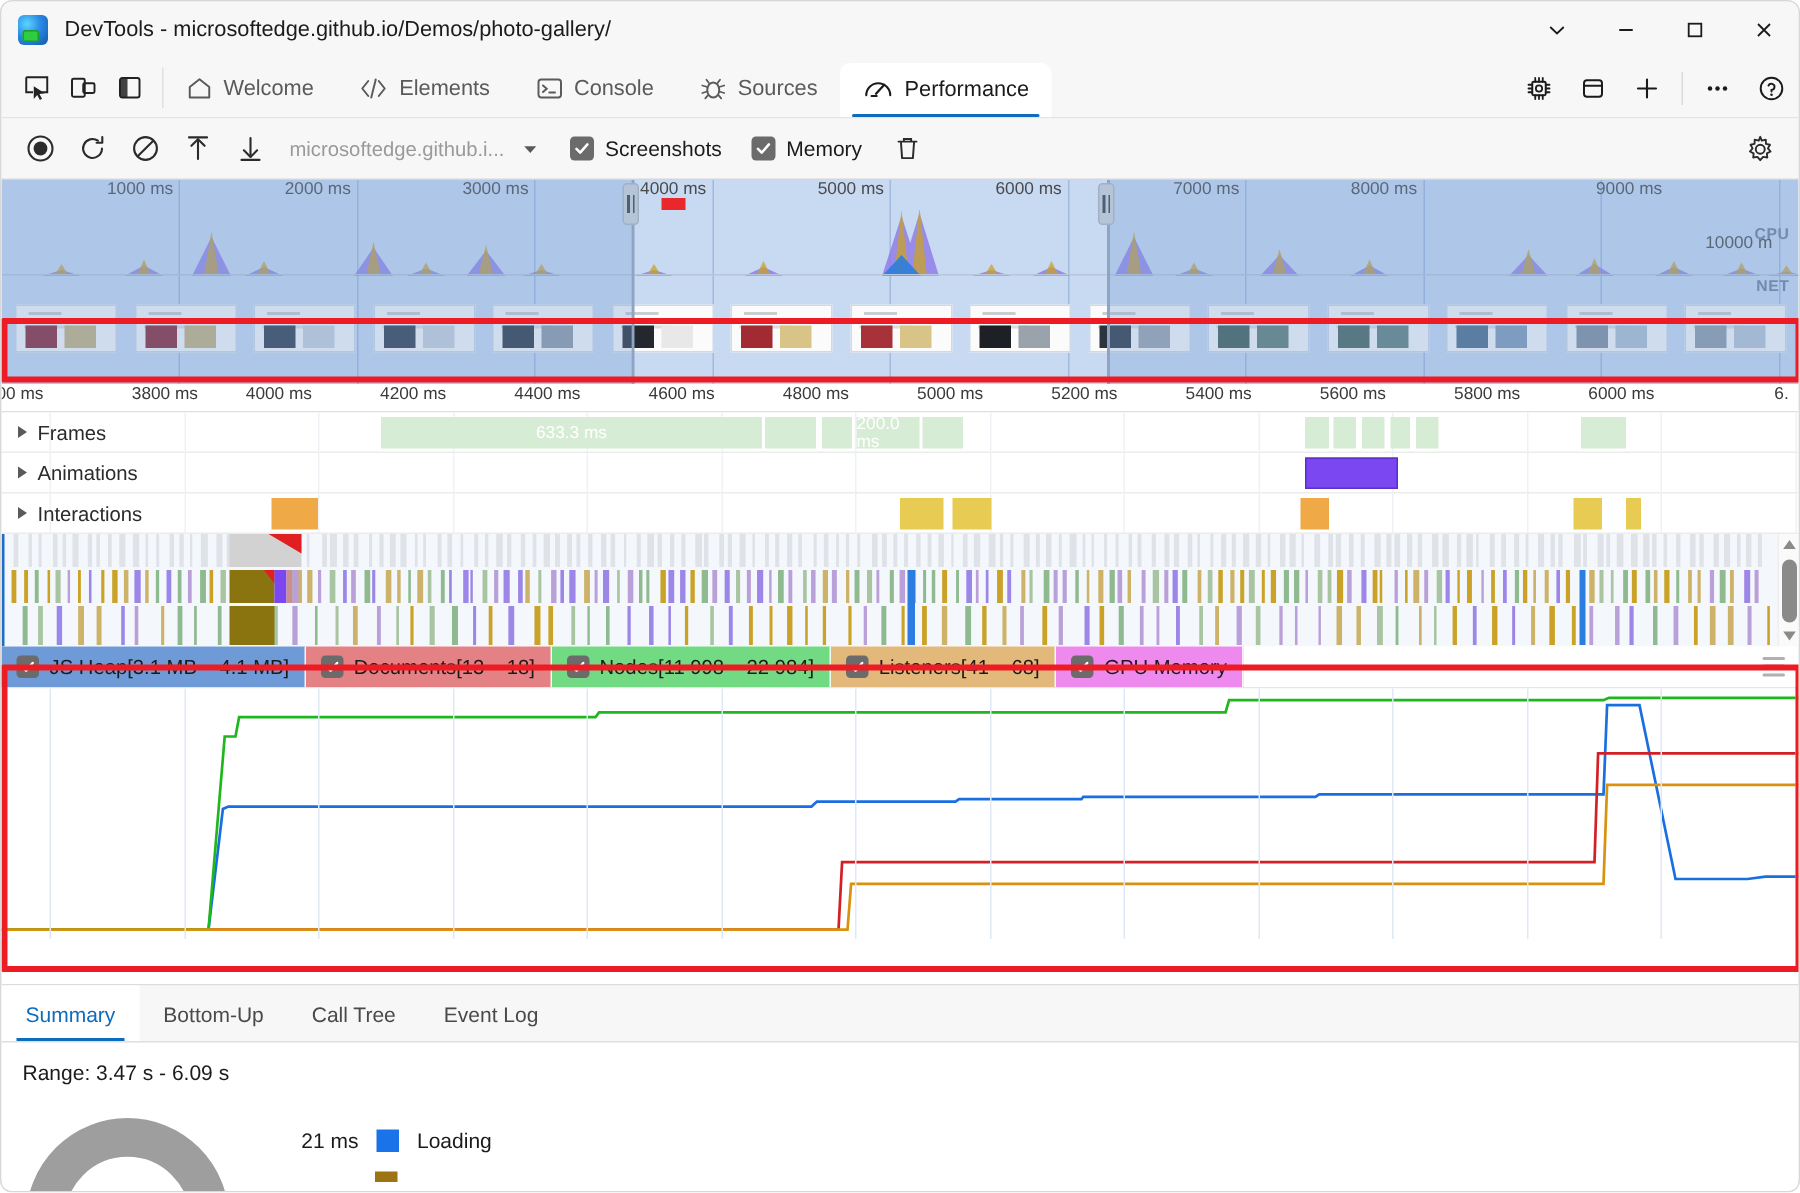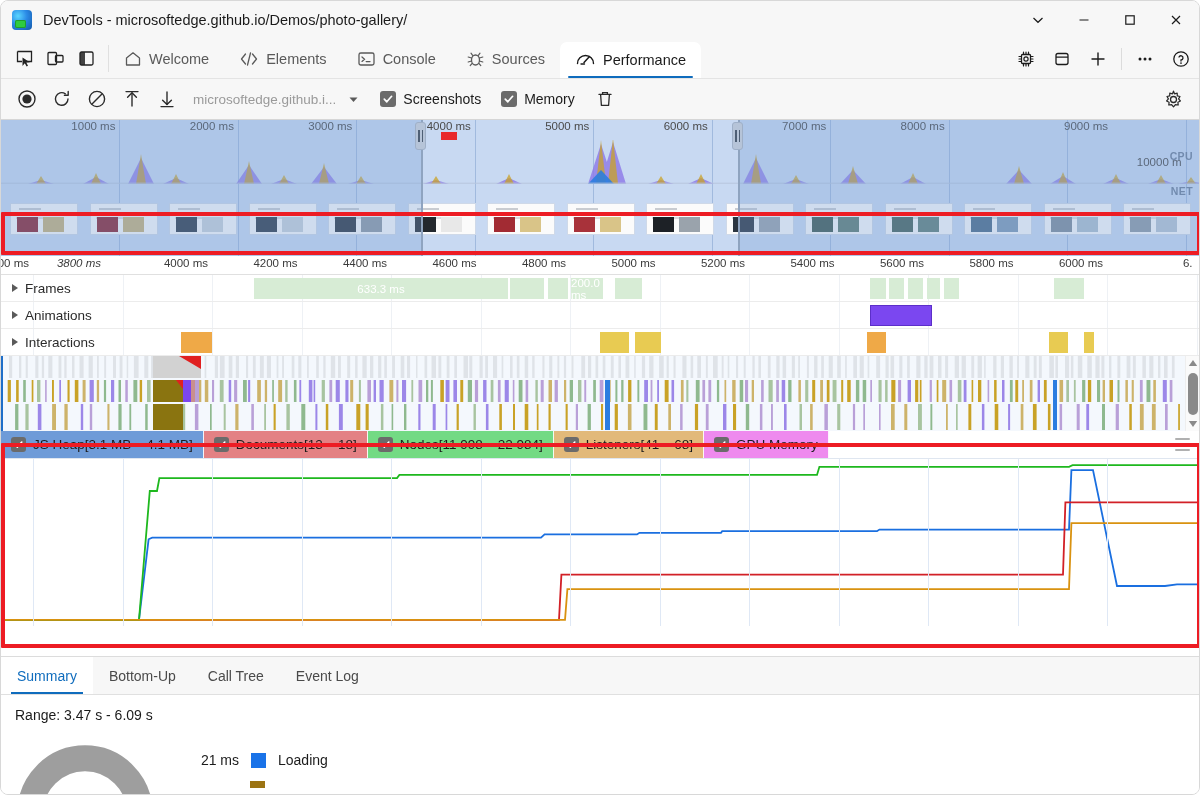--- a/index.html
+++ b/index.html
@@ -707,21 +707,21 @@
       </div>
     <div class="ov-handle" style="left:731px">
         <i></i>
         <i></i>
       </div>
     <div class="red-marker" style="left:440px;top:12px"></div>
   </div>
 
   <div class="detail-ruler" id="detail-ruler">
       <div class="dr-tick" style="left: 32px;">3600 ms</div>
-      <div class="dr-tick" style="left: 104px; font-style: italic;">3800 ms</div>
+      <div class="dr-tick" style="left: 135px;">3800 ms</div>
       <div class="dr-tick" style="left: 211px;">4000 ms</div>
       <div class="dr-tick" style="left: 300.5px;">4200 ms</div>
       <div class="dr-tick" style="left: 390px;">4400 ms</div>
       <div class="dr-tick" style="left: 479.5px;">4600 ms</div>
       <div class="dr-tick" style="left: 569px;">4800 ms</div>
       <div class="dr-tick" style="left: 658.5px;">5000 ms</div>
       <div class="dr-tick" style="left: 748px;">5200 ms</div>
       <div class="dr-tick" style="left: 837.5px;">5400 ms</div>
       <div class="dr-tick" style="left: 927px;">5600 ms</div>
       <div class="dr-tick" style="left: 1016.5px;">5800 ms</div>
@@ -745,21 +745,21 @@
           <div class="vgrid" style="left: 837.5px;"></div>
           <div class="vgrid" style="left: 927px;"></div>
           <div class="vgrid" style="left: 1016.5px;"></div>
           <div class="vgrid" style="left: 1106px;"></div>
           <div class="vgrid" style="left: 1195.5px;"></div>
         </div>
       <div id="frames-events">
           <div class="ev frame-ev" style="left: 253px; width: 254px;">633.3 ms</div>
           <div class="ev frame-ev" style="left: 509px; width: 34px;"></div>
           <div class="ev frame-ev" style="left: 547px; width: 20px;"></div>
-          <div class="ev frame-ev" style="left: 570px; width: 32px;">200.0 ms</div>
+          <div class="ev frame-ev" style="left: 570px; width: 42px;">200.0 ms</div>
           <div class="ev frame-ev" style="left: 614px; width: 27px;"></div>
           <div class="ev frame-ev" style="left: 869px; width: 16px;"></div>
           <div class="ev frame-ev" style="left: 888px; width: 15px;"></div>
           <div class="ev frame-ev" style="left: 907px; width: 15px;"></div>
           <div class="ev frame-ev" style="left: 926px; width: 13px;"></div>
           <div class="ev frame-ev" style="left: 943px; width: 15px;"></div>
           <div class="ev frame-ev" style="left: 1053px; width: 30px;"></div>
         </div>
       <div class="track-head">
         <span class="tri"></span>

